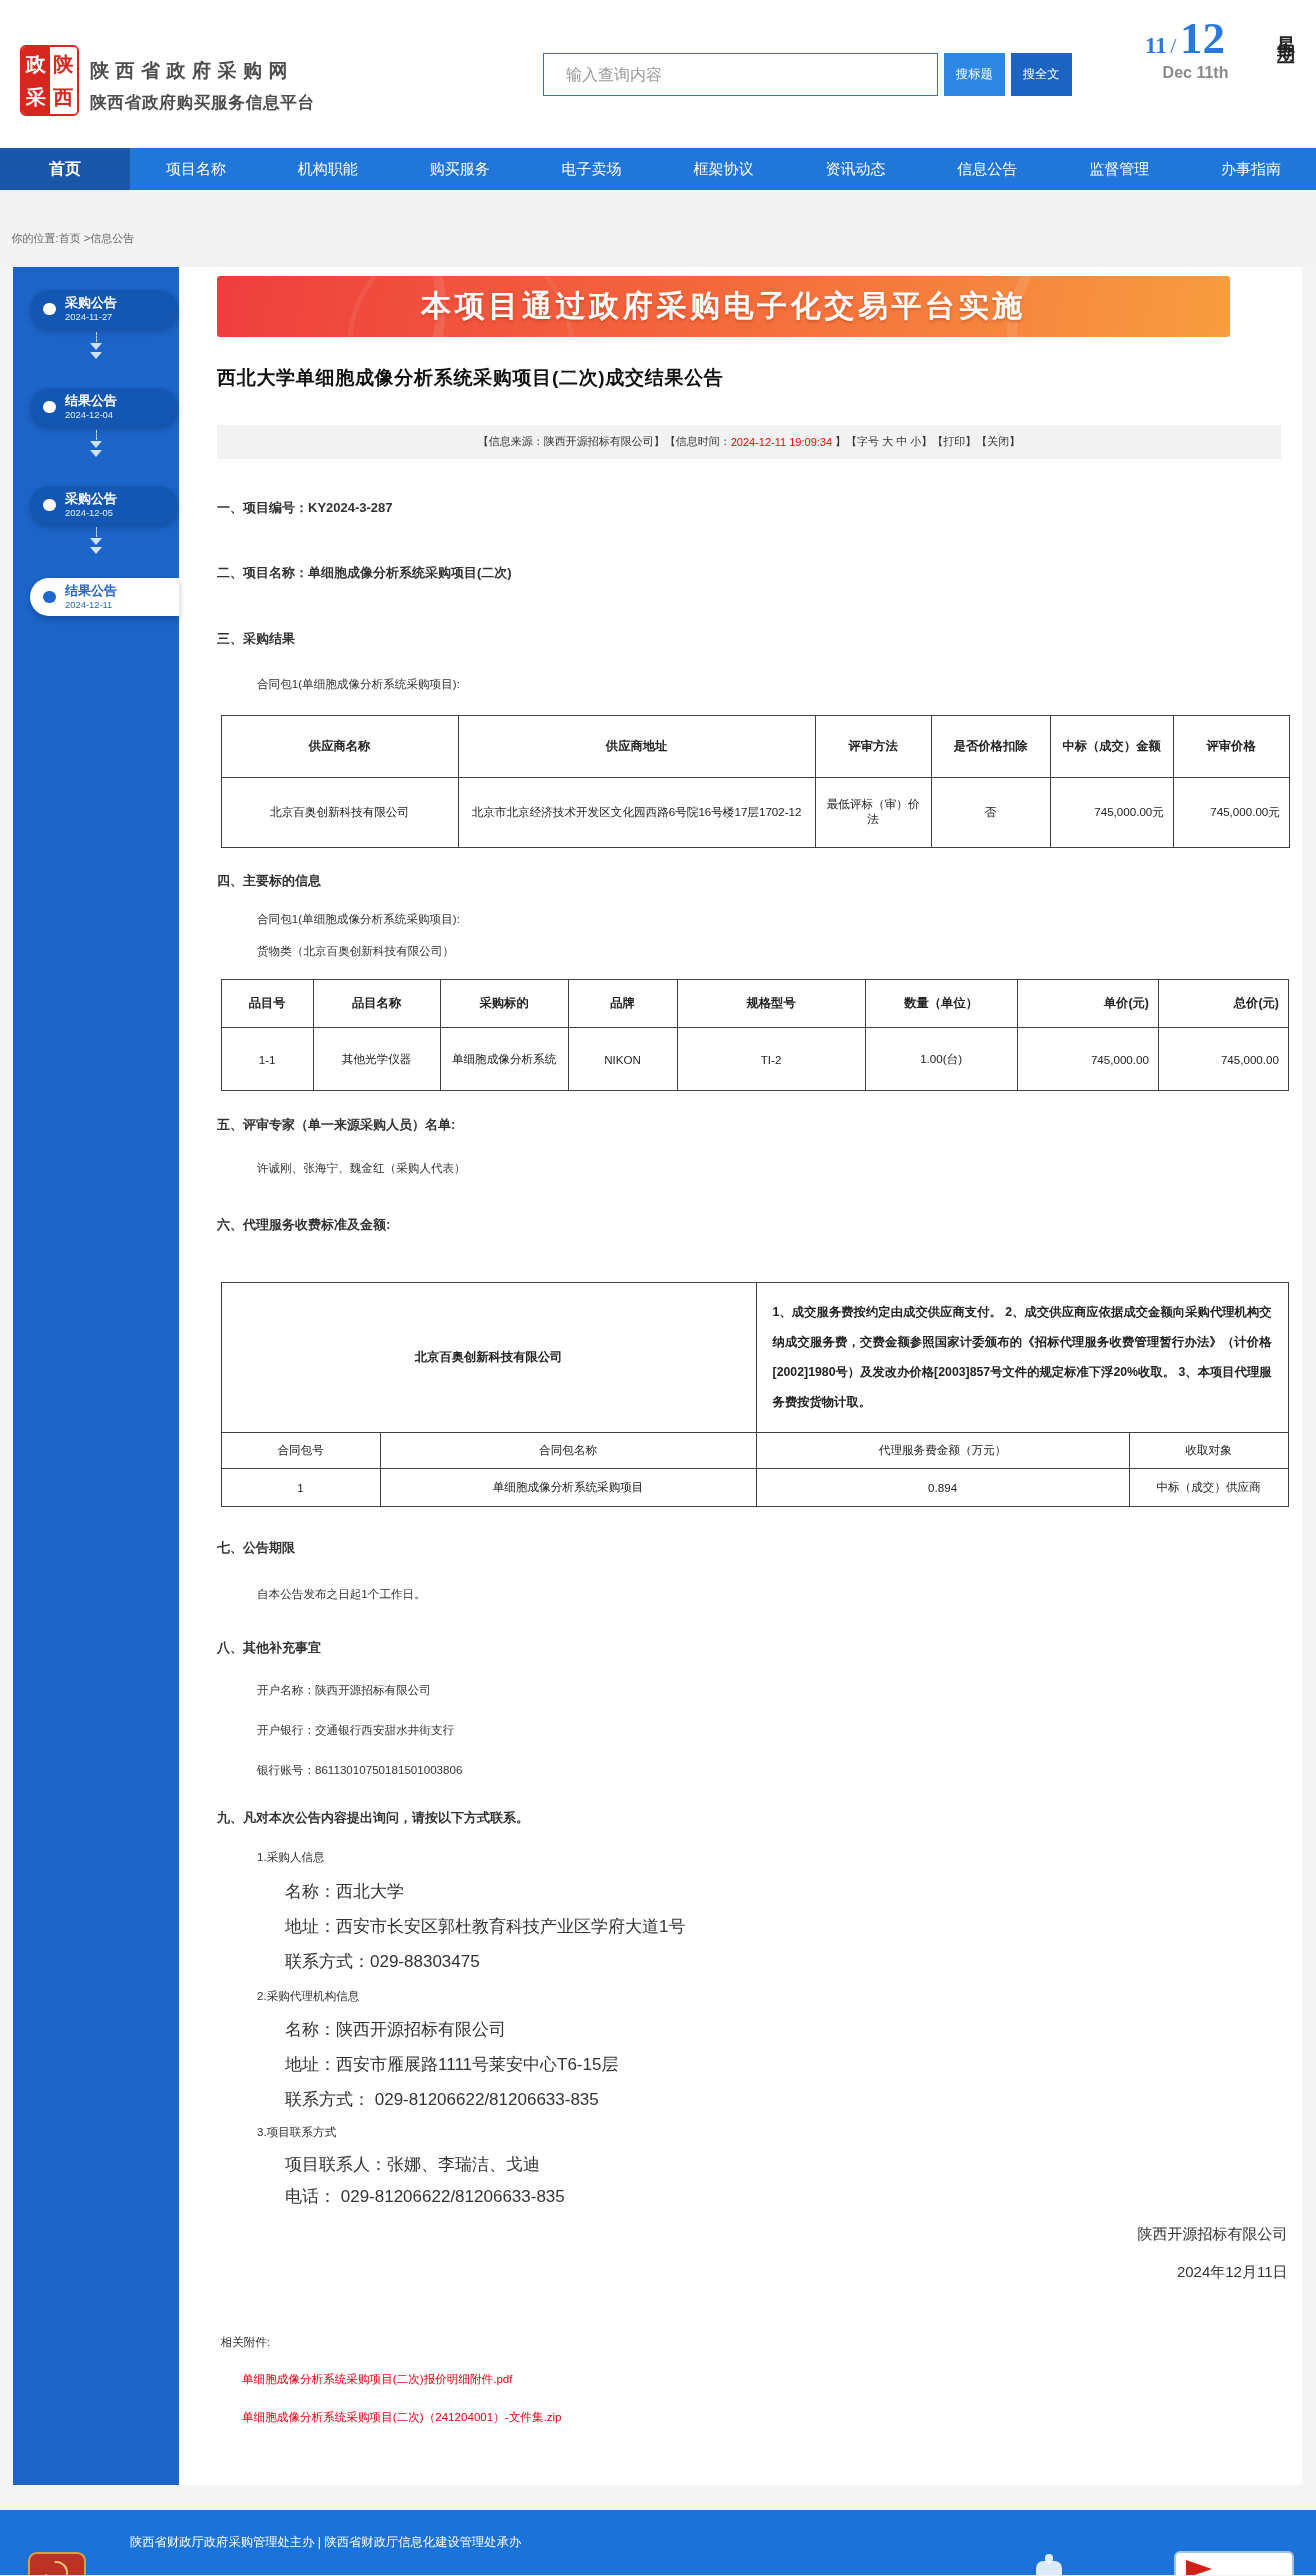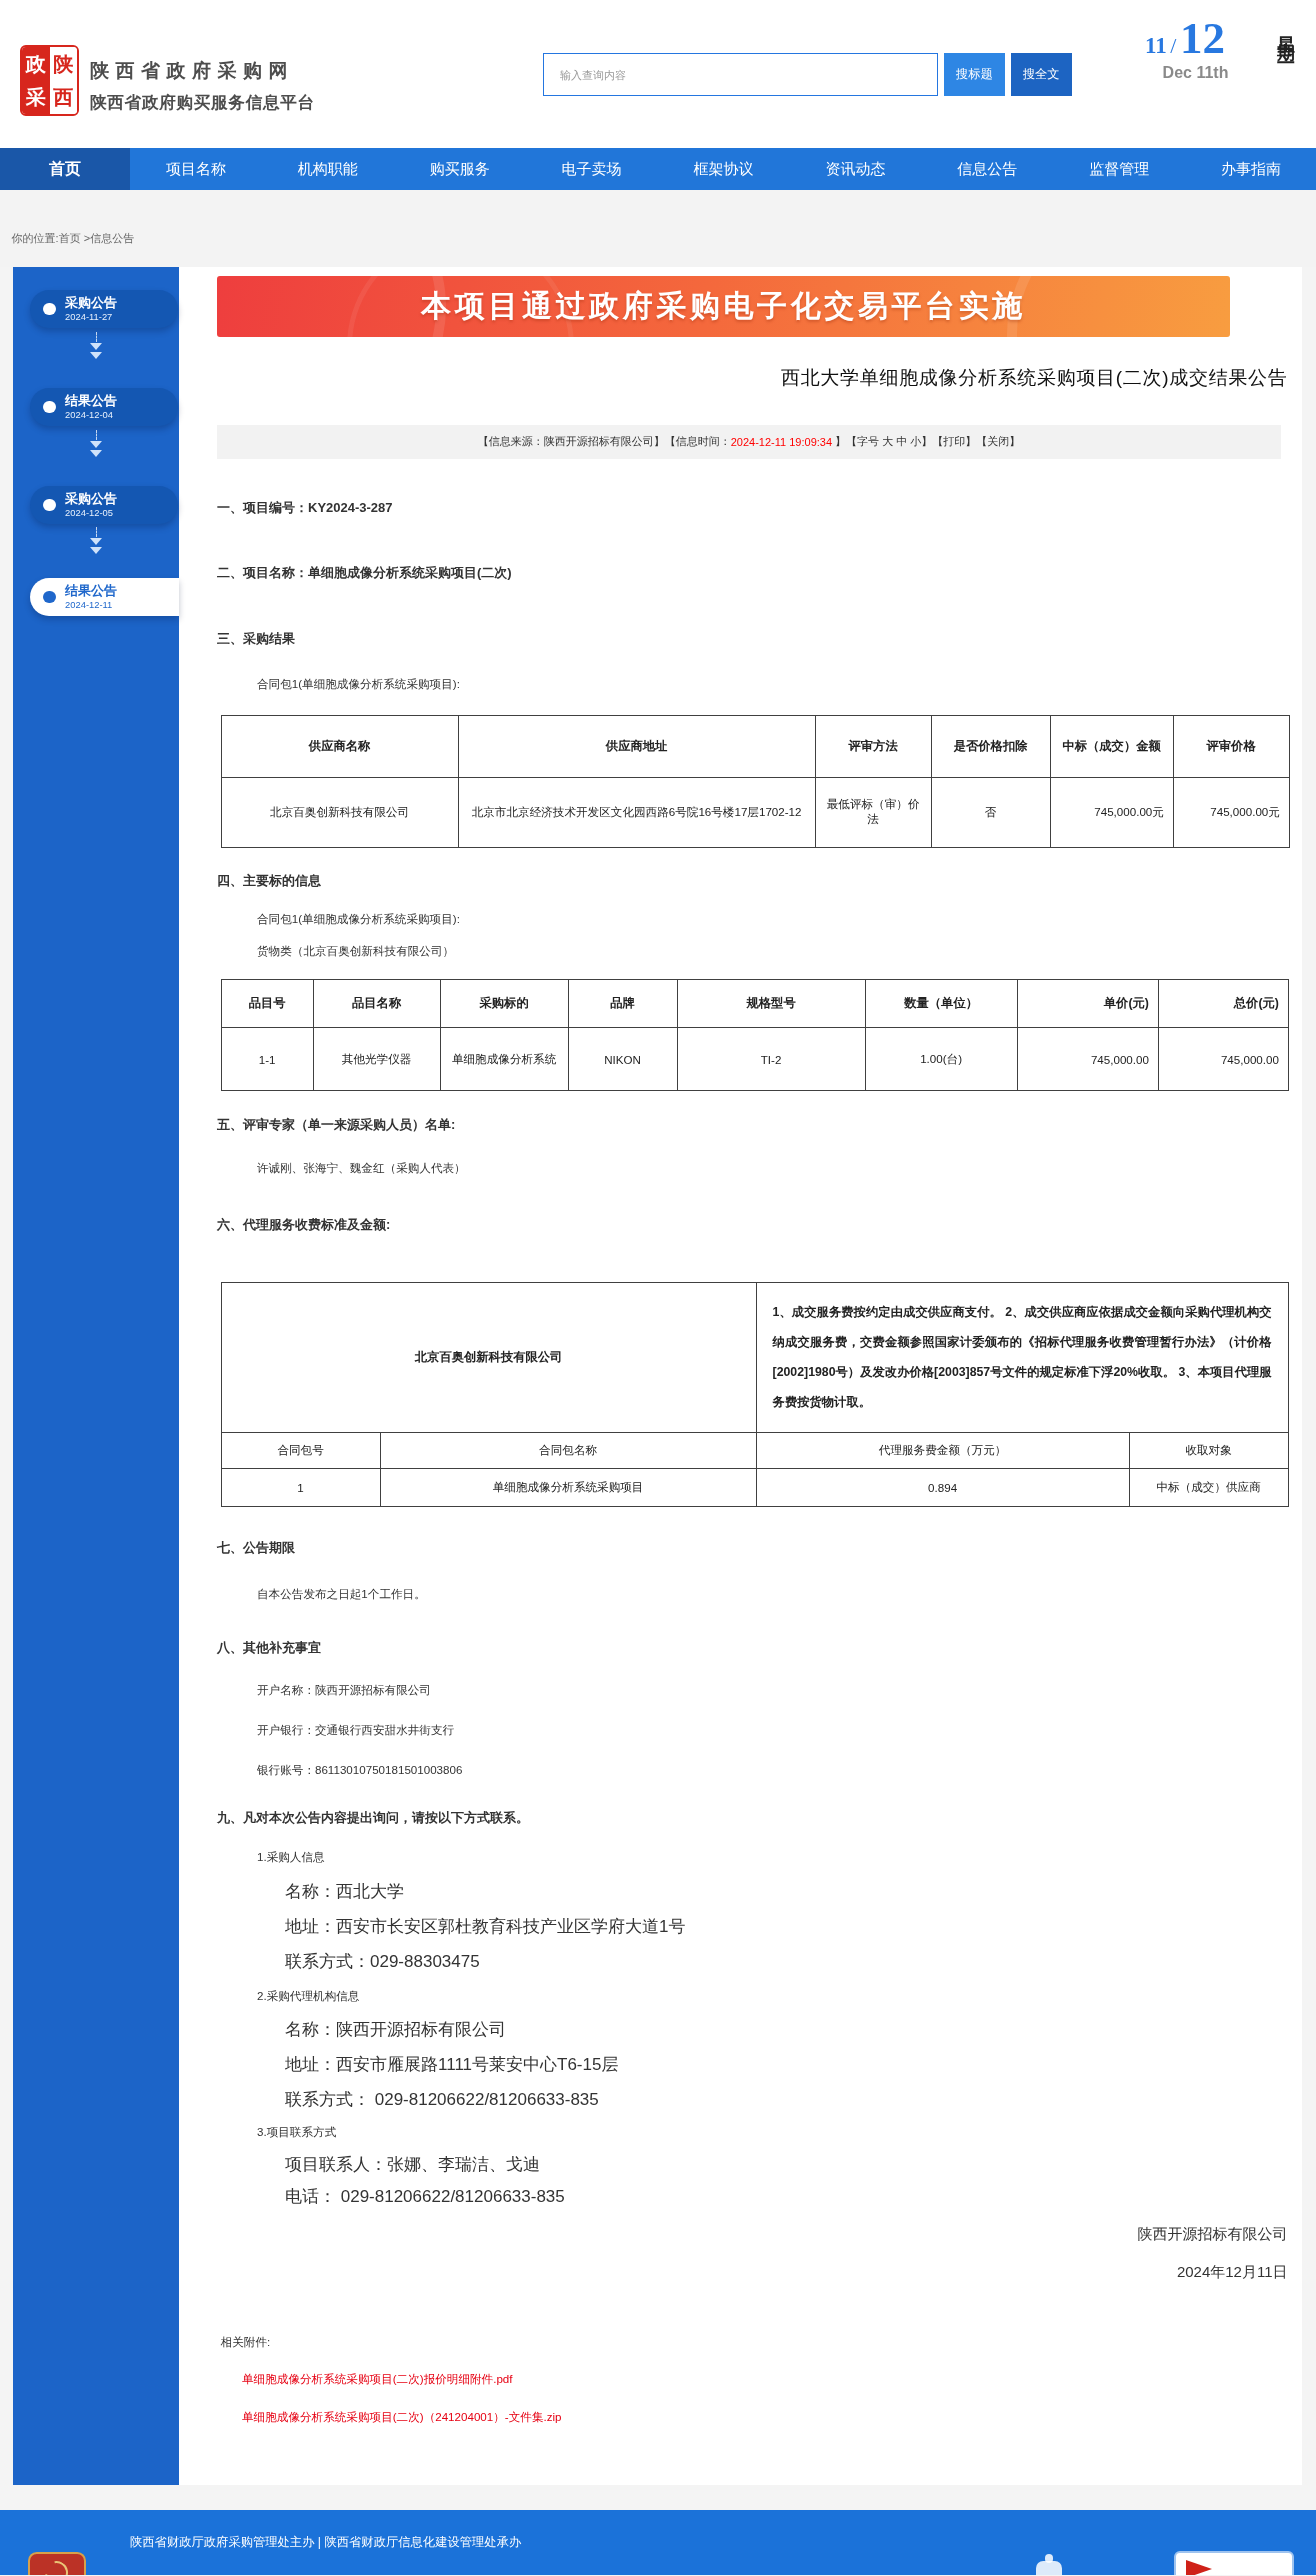--- a/index.html
+++ b/index.html
@@ -11,22 +11,22 @@
   .logo{position:absolute;left:20px;top:45px;width:55px;height:67px;border:2.2px solid #d7261d;border-radius:5.8px;
         background:#fff;display:grid;grid-template-columns:1fr 1fr;grid-template-rows:1fr 1fr;overflow:hidden;
         font-family:"Liberation Serif",serif;font-weight:bold;cursor:pointer}
   .logo span{display:flex;align-items:center;justify-content:center;font-size:20px;line-height:1}
   .logo .on-red{background:#d7261d;color:#fff}
   .logo .on-white{background:#fff;color:#d7261d}
   .site-titles{position:absolute;left:90px;top:58px}
   .site-title{font-size:19px;font-weight:bold;color:#4d4d4d;letter-spacing:6.5px}
   .site-subtitle{font-size:16.6px;font-weight:bold;color:#4d4d4d;margin-top:8px;letter-spacing:0.7px}
   .search{position:absolute;left:543px;top:53px;display:flex;align-items:stretch}
-  .search input{width:395px;height:43px;border:1.4px solid #2476e0;box-sizing:border-box;padding:0 16px;
-        font-size:11px;color:#333;outline:none;font-family:"Liberation Sans",sans-serif}
+  .search input{width:395px;height:43px;border:1.4px solid #2476e0;box-sizing:border-box;padding:0 22px;
+        font-size:16px;color:#333;outline:none;font-family:"Liberation Sans",sans-serif}
   .search input::placeholder{color:#999}
   .search button{height:43px;border:none;color:#fff;font-size:12.3px;cursor:pointer;font-family:"Liberation Sans",sans-serif}
   .btn-title{width:61px;margin-left:5.8px;background:#2e86e4}
   .btn-full{width:61px;margin-left:5.8px;background:#1d64c2}
   .datebox{position:absolute;left:1145px;top:11.6px;width:101px}
   .date-nums{display:flex;align-items:baseline;font-family:"Liberation Serif",serif;color:#2878e0;font-weight:bold}
   .d-day{font-size:23px}.d-slash{font-size:22px;margin:0 3.6px;font-weight:normal}.d-month{font-size:45px}
   .date-en{font-size:16px;font-weight:bold;color:#8a8a8a;margin-top:0;text-align:center}
   .weekday{position:absolute;left:1274px;top:22px;writing-mode:vertical-rl;font-size:18px;font-weight:bold;
         color:#222;letter-spacing:6.5px}
@@ -62,21 +62,21 @@
   .banner{width:1013px;height:61px;border-radius:2.9px;position:relative;overflow:hidden;
         background:linear-gradient(100deg,#ee3e3e 0%,#f4683c 48%,#f89d40 100%);
         display:flex;align-items:center;justify-content:center}
   .banner .txt{color:#fff;font-size:30px;font-weight:bold;letter-spacing:3.6px;z-index:1;
         text-shadow:0 2.2px 2.9px rgba(150,40,10,.35)}
   .banner .c1,.banner .c2,.banner .c3{position:absolute;border-radius:50%;border:10px solid rgba(255,255,255,.10)}
   .banner .c1{width:260px;height:260px;left:-51px;top:-109px}
   .banner .c2{width:217px;height:217px;left:130px;top:-43px;border-width:5.8px;border-color:rgba(255,255,255,.07)}
   .banner .c3{width:246px;height:246px;right:-43px;bottom:-130px}
 
-  .art-title{margin-top:27.5px;text-align:right;font-size:19px;font-weight:normal;color:#111;letter-spacing:0.7px}
+  .art-title{margin-top:27.5px;text-align:left;font-size:19px;font-weight:bold;color:#111;letter-spacing:0.7px}
   .meta{margin-top:34px;width:1064px;height:34px;background:#f2f2f2;display:flex;align-items:center;
         justify-content:center;font-size:11px;color:#333;white-space:pre}
   .meta .red{color:#ff0000}
   .meta .mi{cursor:pointer}
 
   .sec-h{font-size:13px;font-weight:bold;color:#333;line-height:17.4px}
   .p1{margin-left:40px;font-size:11.6px;color:#333;line-height:16px}
   .p2{margin-left:68px;font-size:17px;color:#333;line-height:16px}
 
   table{border-collapse:collapse;margin-left:3.6px;width:1067px;table-layout:fixed}

